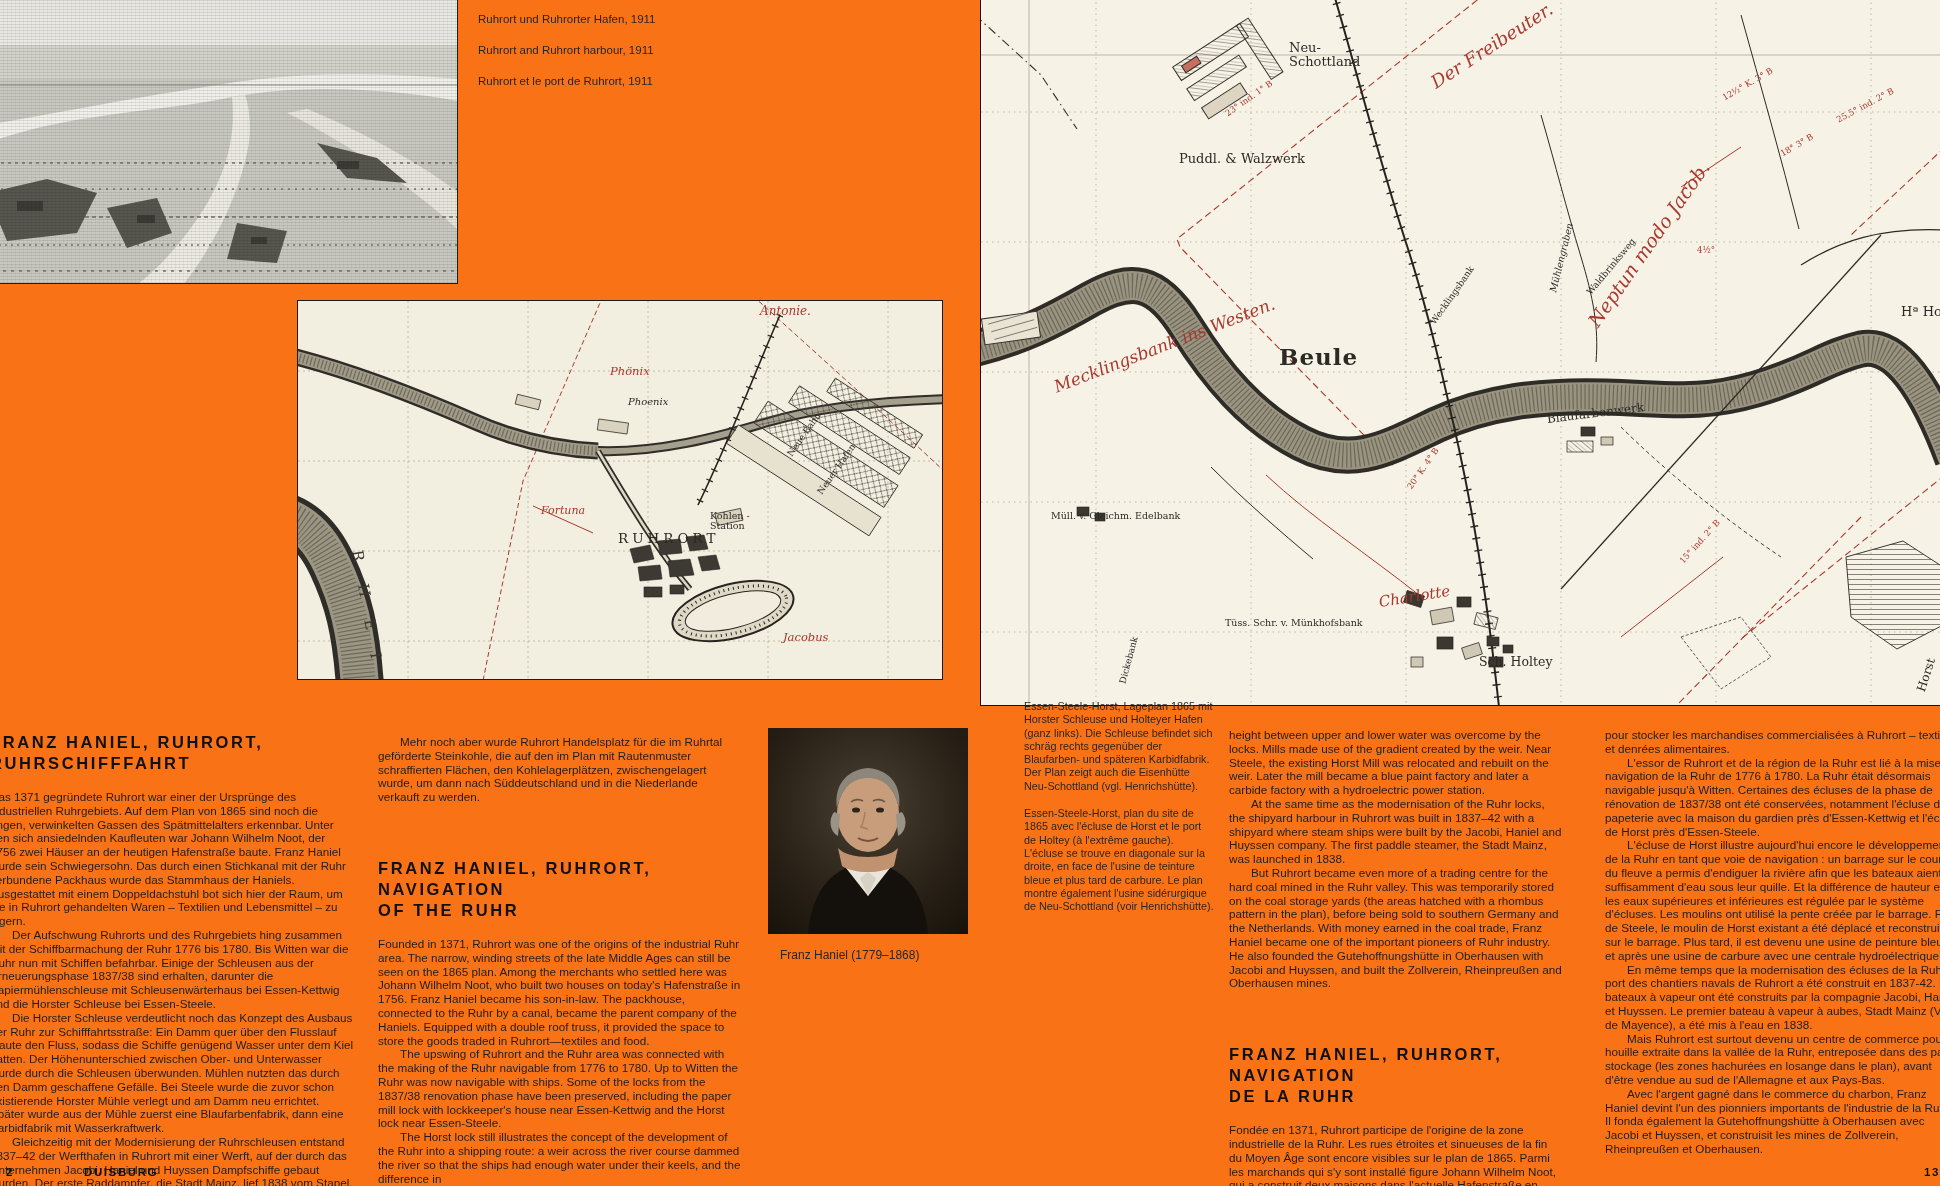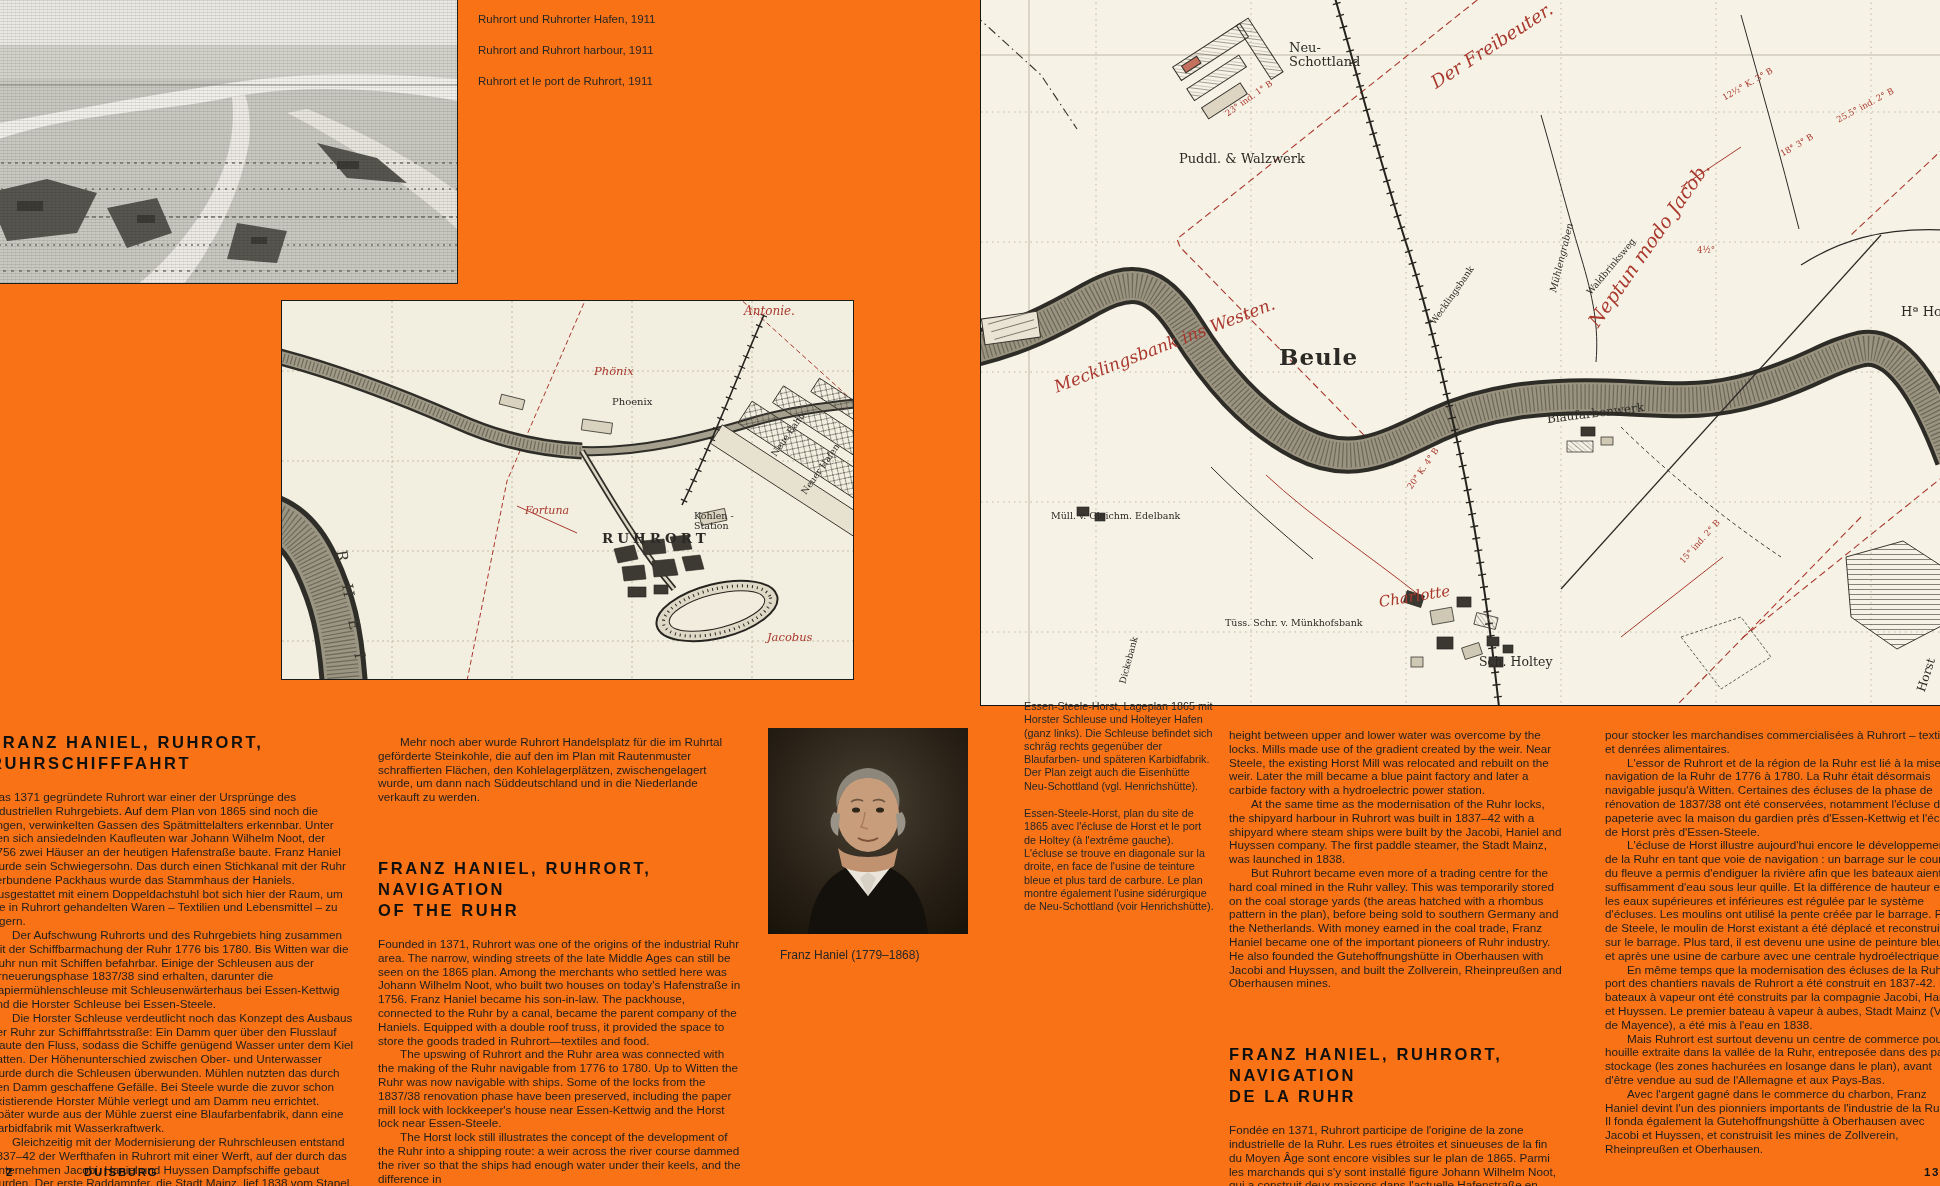--- a/index.html
+++ b/index.html
@@ -9,21 +9,21 @@
   .pre{white-space:pre-line}
   
   .photo{position:absolute;left:-14px;top:-8px;width:472px;height:292px;border:1.5px solid #1e1e1c;background:#d9d8d2;overflow:hidden}
   .photo::after{content:"";position:absolute;inset:0;
      background:repeating-linear-gradient(0deg,rgba(20,20,18,.10) 0 1px,transparent 1px 3px),
                 repeating-linear-gradient(90deg,rgba(20,20,18,.05) 0 1px,transparent 1px 4px)}
   .photo-captions{position:absolute;left:478px;top:12px;font-size:11.5px;line-height:14px;color:#262626}
   .photo-captions div{margin-bottom:17px}
   
   .map{position:absolute;background:#f2eee0;overflow:hidden}
-  .map1{left:281px;top:300px;width:573px;height:380px;border:1.5px solid #1b1b19}
+  .map1{left:297px;top:300px;width:646px;height:380px;border:1.5px solid #1b1b19}
   .map2{left:980px;top:-4px;width:966px;height:710px;border:1.5px solid #141412;background:#f6f2e6}
   .map svg{position:absolute;inset:0}
   .mlabel{position:absolute;white-space:pre;transform-origin:left center;line-height:1.05}
   .red-it{color:#a9382d;font-family:"DejaVu Serif","Liberation Serif",serif;font-style:italic}
   .blk{color:#2b2a25;font-family:"DejaVu Serif","Liberation Serif",serif}
   .ann{position:absolute;color:#ab3a2e;font-family:"DejaVu Serif",serif;font-size:8.5px;white-space:pre;transform-origin:left center}
   .map1-caption{position:absolute;left:98px;top:576px;width:194px;text-align:right;font-size:11px;line-height:13.6px;color:#262626}
   .map1-caption div{margin-bottom:13px}
   
   .heading{font-weight:700;font-size:16.5px;line-height:21px;letter-spacing:2.6px;color:#101010;white-space:pre-line}
@@ -141,23 +141,23 @@
         <rect x="300" y="120" width="30" height="11" transform="rotate(8 315 125)"></rect>
         <rect x="218" y="96" width="24" height="10" transform="rotate(14 230 101)"></rect>
       </g>
 
       <path d="M482,14 C454,78 432,138 400,204" fill="none" stroke="#26241f" stroke-width="1.6"></path>
       <path d="M482,14 C454,78 432,138 400,204" fill="none" stroke="#26241f" stroke-width="7" stroke-dasharray="1.2,10"></path>
     </svg>
 
     <div class="mlabel red-it" style="left:462px;top:4px;font-size:12px">Antonie.</div>
     <div class="mlabel red-it" style="left:312px;top:64px;font-size:11.5px">Phönix</div>
-    <div class="mlabel blk" style="left:330px;top:96px;font-size:10px;">Phoenix</div>
+    <div class="mlabel blk" style="left:330px;top:96px;font-size:10px;font-style:italic">Phoenix</div>
     <div class="mlabel red-it" style="left:243px;top:204px;font-size:11px">Fortuna</div>
-    <div class="mlabel blk" style="left:320px;top:230px;font-size:13.5px;font-weight:700;letter-spacing:4px">RUHRORT</div>
+    <div class="mlabel blk" style="left:320px;top:230px;font-size:13.5px;font-weight:400;letter-spacing:4px">RUHRORT</div>
     <div class="mlabel blk pre" style="left:412px;top:210px;font-size:9.5px">Kohlen -
 Station</div>
     <div class="mlabel red-it" style="left:485px;top:330px;font-size:11.5px">Jacobus</div>
     <div class="mlabel blk" style="left:66px;top:248px;font-size:15px;letter-spacing:9px;transform:rotate(80deg);transform-origin:left top;color:#3a382f">R H E I N</div>
     <div class="mlabel blk" style="left:492px;top:150px;font-size:9px;transform:rotate(-55deg)">Neue Bahn</div>
     <div class="mlabel blk" style="left:522px;top:188px;font-size:9px;transform:rotate(-55deg)">Neuer Hafen</div>
   </div>
 
 
   <div class="map map2">

